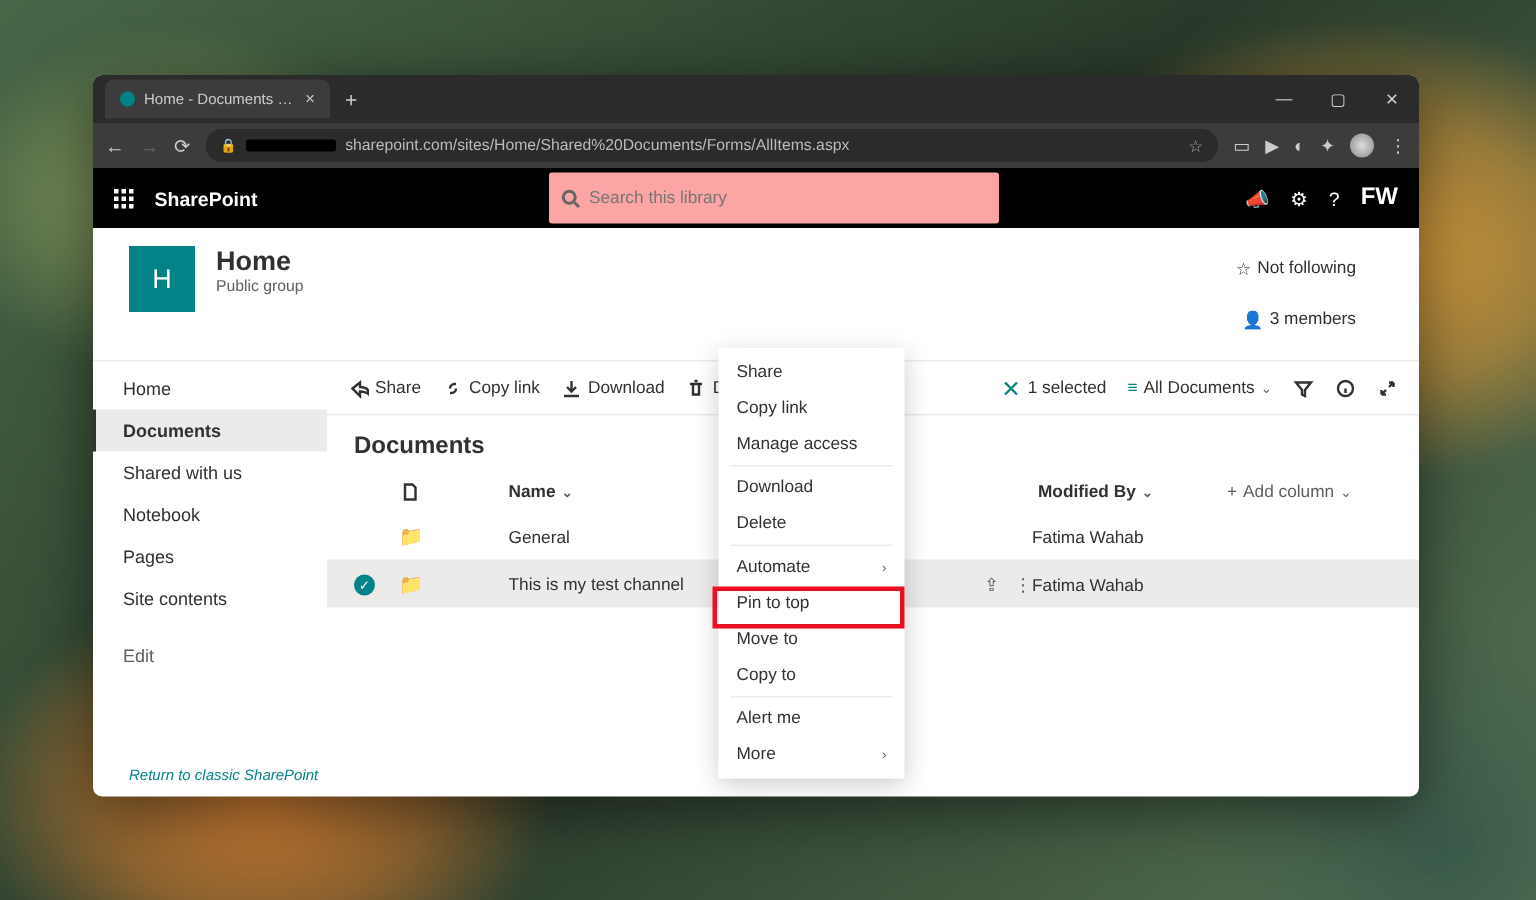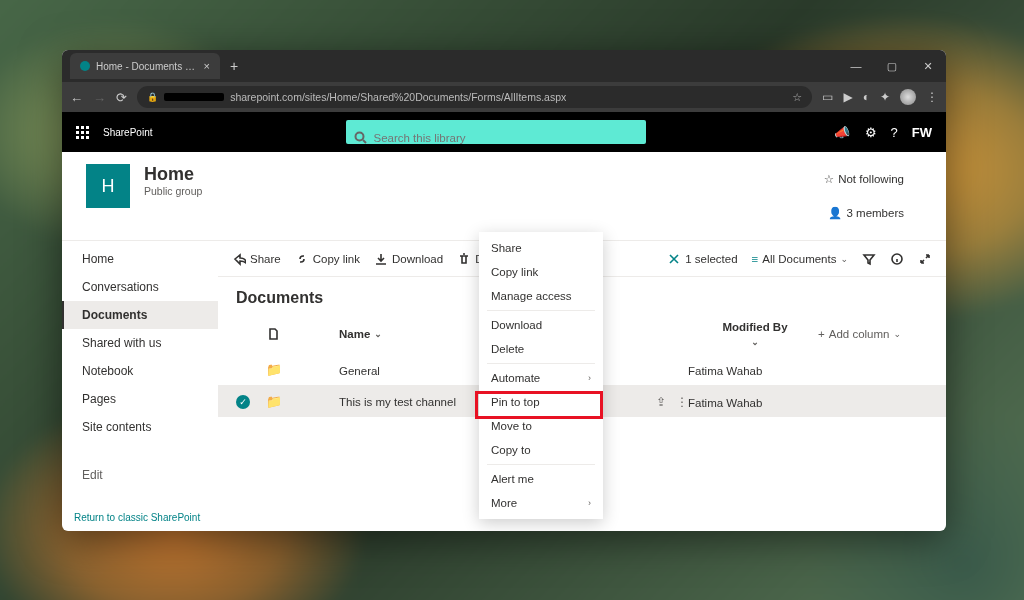--- a/index.html
+++ b/index.html
@@ -33,65 +33,65 @@
 .navbtn.dis { color:#666; }
 .url { flex:1; background:#2b2b2b; height:22px; border-radius:11px; display:flex; align-items:center; padding:0 10px; gap:6px; }
 .lock { color:#aaa; font-size:9px; }
 .urltext { color:#bbb; font-size:10.5px; white-space:nowrap; overflow:hidden; }
 .ext { color:#ccc; font-size:12px; cursor:pointer; }
 
 
 .sp-top { height:40px; background:#000; display:flex; align-items:center; padding:0 14px; gap:14px; color:#fff; }
 .waffle { display:grid; grid-template-columns:repeat(3,3px); gap:2px; cursor:pointer; }
 .waffle span { width:3px; height:3px; background:#fff; }
-.sp-brand { font-size:10px; font-weight:400; }
-.sp-search { flex:0 0 300px; margin-left:180px; height:24px; background:#5eead4; border-radius:2px; display:flex; align-items:flex-end; padding:0 8px; gap:6px; }
+.sp-brand { font-size:13px; font-weight:700; }
+.sp-search { flex:0 0 300px; margin-left:180px; height:34px; background:#fca5a5; border-radius:2px; display:flex; align-items:center; padding:0 8px; gap:6px; }
 .sp-search svg { width:13px; height:13px; fill:none; stroke:#666; stroke-width:2; }
 .sp-search input { border:0; background:transparent; font-size:11.5px; color:#333; outline:none; flex:1; }
 .sp-spacer { flex:1; }
 .sp-ico { color:#fff; font-size:13px; cursor:pointer; }
-.sp-user { font-size:13px; font-weight:600; }
+.sp-user { font-size:16px; font-weight:600; }
 
 
 .site-hdr { padding:12px 24px 8px 24px; display:flex; align-items:flex-start; }
 .site-logo { width:44px; height:44px; background:#038387; color:#fff; display:flex; align-items:center; justify-content:center; font-size:18px; }
 .site-meta { margin-left:14px; }
 .site-title { font-size:18px; font-weight:600; color:#323130; }
 .site-sub { font-size:10.5px; color:#605e5c; }
 .site-actions { margin-left:auto; text-align:right; font-size:11px; color:#605e5c; }
 .site-actions .row { display:flex; align-items:center; justify-content:flex-end; gap:4px; margin-bottom:4px; cursor:pointer; }
 
 
 .layout { display:flex; height:calc(100% - 32px - 30px - 40px - 64px); }
 
 
 .nav { width:156px; border-top:1px solid #edebe9; padding-top:4px; }
 .nav-item { padding:7px 20px; font-size:12px; color:#323130; cursor:pointer; }
 .nav-item.sel { background:#edebe9; font-weight:600; border-left:2px solid #323130; padding-left:18px; }
-.nav-item.edit { color:#605e5c; margin-top:20px; }
-.nav-return { position:absolute; bottom:8px; left:12px; font-size:10px; color:#038387; cursor:pointer; }
+.nav-item.edit { color:#605e5c; margin-top:10px; }
+.nav-return { position:absolute; bottom:8px; left:24px; font-size:10px; color:#038387; cursor:pointer;font-style:italic; }
 
 
 .content { flex:1; border-top:1px solid #edebe9; position:relative; }
 
 
 .cmdbar { height:36px; display:flex; align-items:center; padding:0 14px; gap:14px; border-bottom:1px solid #edebe9; font-size:11.5px; color:#323130; }
 .cmd { display:flex; align-items:center; gap:4px; cursor:pointer; }
 .cmd svg { width:13px; height:13px; fill:none; stroke:#323130; stroke-width:1.5; }
 .cmdbar .sp { flex:1; }
 .cmd.sel svg { stroke:#038387; }
 
 
 .list-title { padding:12px 18px 8px 18px; font-size:16px; font-weight:600; color:#323130; }
 .list-hdr { display:flex; align-items:center; padding:6px 18px; font-size:11.5px; color:#323130; font-weight:600; }
 .list-hdr .col { display:flex; align-items:center; gap:4px; }
 .col-check { width:30px; }
 .col-ico { width:28px; }
 .col-name { flex:1;padding-left:45px; }
-.col-mod { width:130px;flex-direction:column; }
+.col-mod { width:130px; }
 .col-add { width:110px; color:#605e5c; font-weight:400; }
 .chev { font-size:9px; color:#605e5c; }
 
 .row { display:flex; align-items:flex-end; padding:8px 18px; font-size:11.5px; color:#323130; }
 .row.sel { background:#edebe9; }
 .folder { color:#dcb67a; font-size:14px; }
 .folder::before { content:"📁"; font-size:13px; }
 .check { width:14px; height:14px; border-radius:50%; background:#038387; display:flex; align-items:center; justify-content:center; color:#fff; font-size:9px; }
 .row-actions { display:flex; gap:10px; color:#605e5c; font-size:12px; }
 
@@ -185,21 +185,20 @@
           <span>👤</span>
           <span>3 members</span>
         </div>
     </div>
   </div>
 
   <div class="layout">
 
     <div class="nav">
       <div class="nav-item">Home</div>
-      <div class="nav-item">Conversations</div>
       <div class="nav-item sel">Documents</div>
       <div class="nav-item">Shared with us</div>
       <div class="nav-item">Notebook</div>
       <div class="nav-item">Pages</div>
       <div class="nav-item">Site contents</div>
       <div class="nav-item edit">Edit</div>
     </div>
 
     <div class="content">
       <div class="cmdbar">

